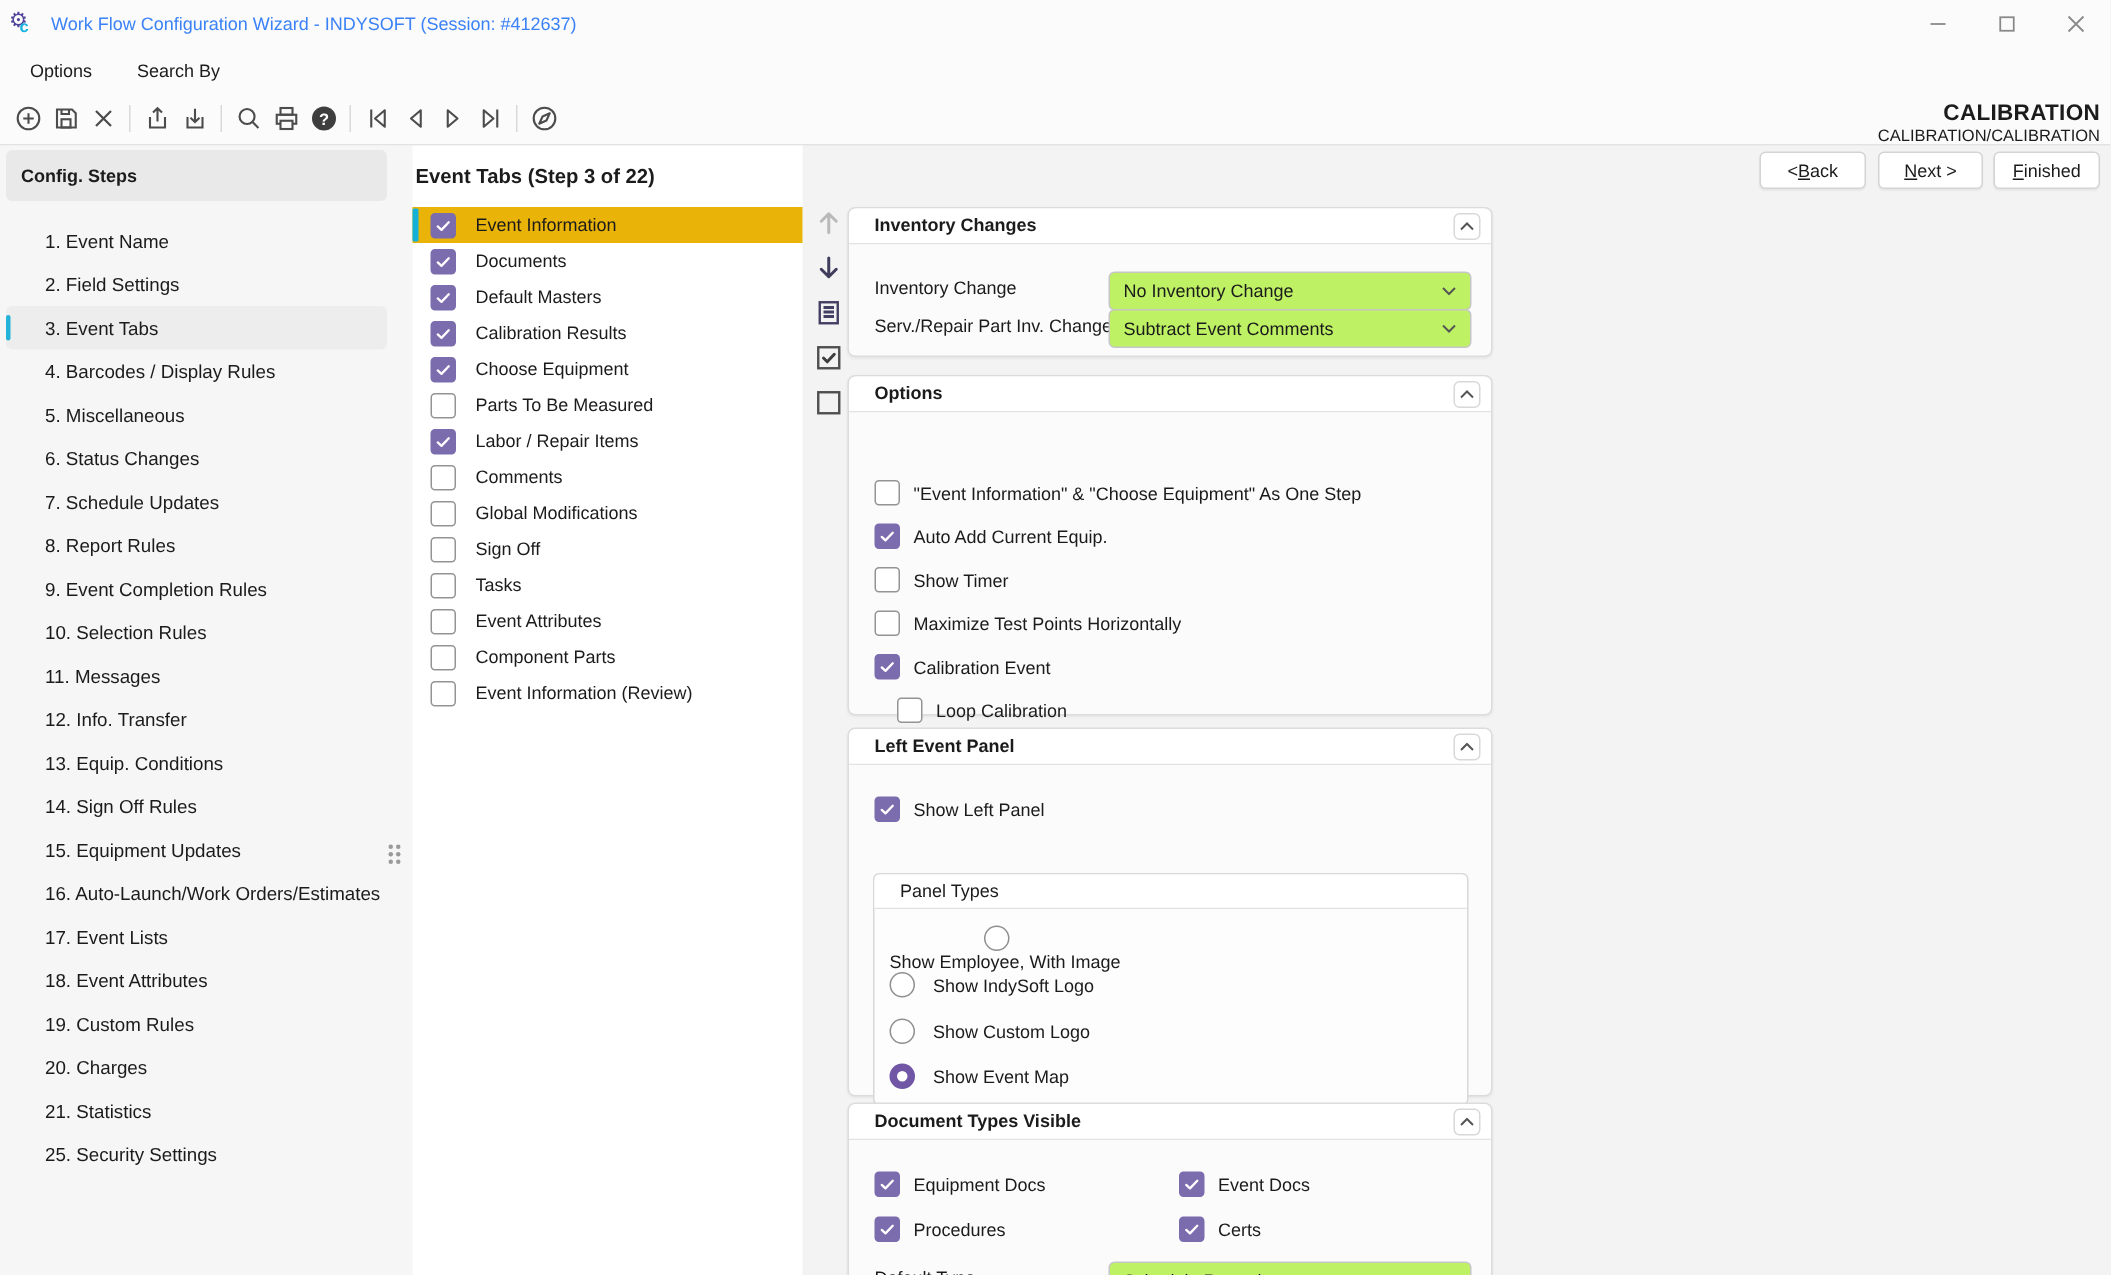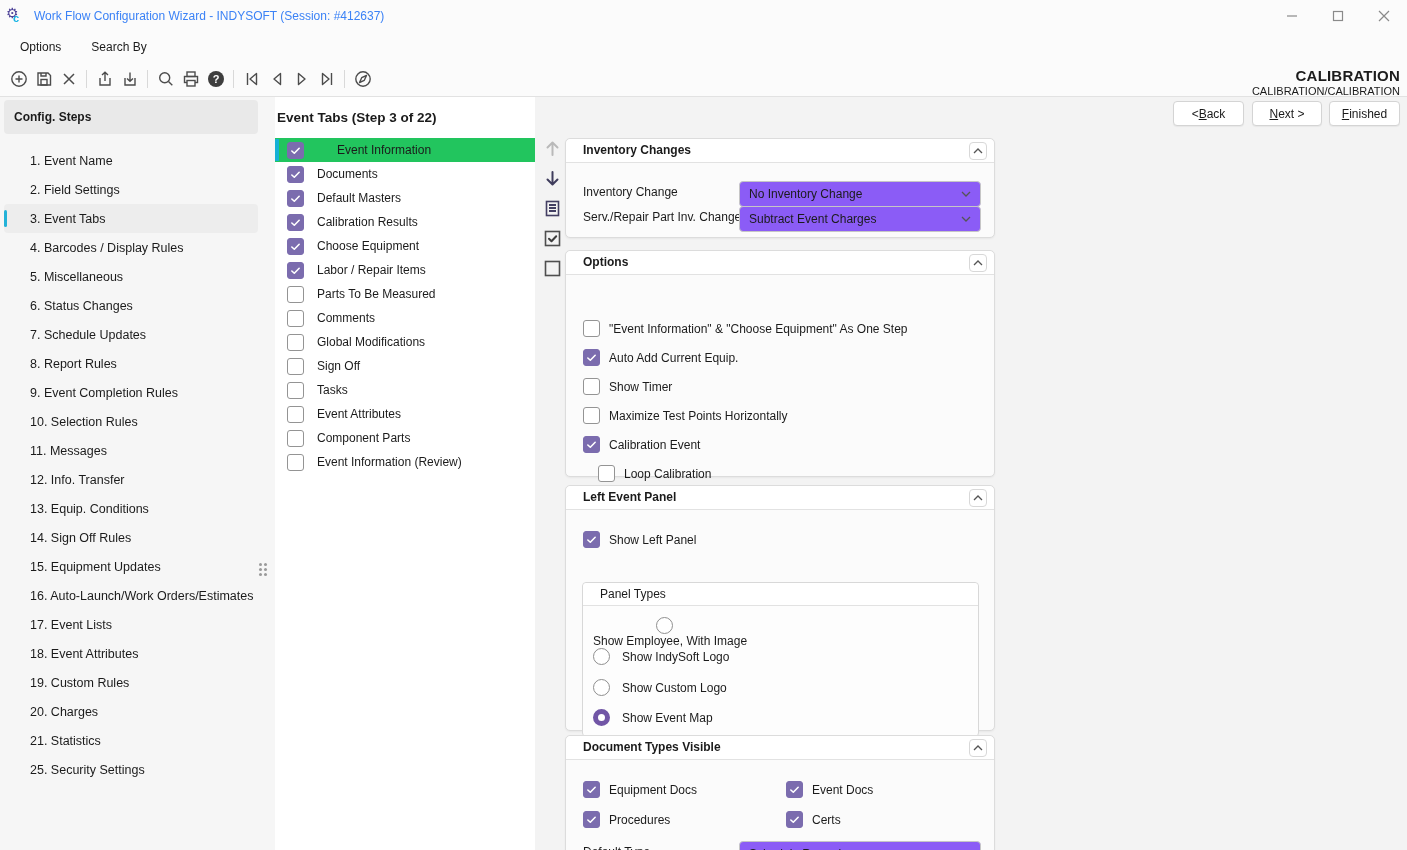--- a/index.html
+++ b/index.html
@@ -28,41 +28,41 @@
   .step.checked { background:#ededed; }
   .step.checked::before { content:""; position:absolute; left:0; top:6px; width:3px; height:17px; border-radius:2px; background:#23b2d8; }
   .grip { position:absolute; left:259px; top:466px; width:3px; height:3px; border-radius:50%; background:#9a9a9a;
           box-shadow:0 5px 0 #9a9a9a, 0 10px 0 #9a9a9a, 5px 0 0 #9a9a9a, 5px 5px 0 #9a9a9a, 5px 10px 0 #9a9a9a; }
 
   
   .midcol { position:absolute; left:275px; top:97px; width:260px; height:753px; background:#ffffff; }
   .mid-title { position:absolute; left:2px; top:13px; font-size:13.5px; font-weight:bold; }
   .tablist { position:absolute; left:0; top:41px; width:260px; }
   .tab-row { height:24px; display:flex; align-items:center; padding-left:12px; position:relative; }
-  .tab-row.checked { background:#22c55e;gap:20px; }
+  .tab-row.checked { background:#eab308; }
   .tab-row.checked::before { content:""; position:absolute; left:0; top:1px; width:4px; height:22px; background:#14b0d6; border-radius:1px; }
   .tab-label { font-size:12px; }
 
   .cb { width:17px; height:17px; border:1px solid #949494; border-radius:3px; background:#fff; display:inline-flex; align-items:center; justify-content:center; flex:none; }
   .cb svg { display:none; }
   .cb.checked { background:#7b6cae; border-color:#7b6cae; }
   .cb.checked svg { display:block; }
   .tab-row .cb { margin-right:13px; }
 
   
   .vstrip { position:absolute; left:540px; top:136px; width:24px; }
   .vbtn { width:24px; height:24px; margin-bottom:6px; display:flex; align-items:center; justify-content:center; }
 
   
   .card { position:absolute; left:565px; width:430px; background:#fbfbfb; border:1px solid #dcdcdc; border-radius:5px; box-shadow:0 1px 2px rgba(0,0,0,0.05); }
   .card-header { height:24px; background:#ffffff; border-bottom:1px solid #e2e2e2; border-radius:5px 5px 0 0; font-size:12px; font-weight:bold; line-height:23px; padding-left:17px; position:relative; }
   .collapse-btn { position:absolute; right:7px; top:3px; width:18px; height:18px; background:#fff; border:1px solid #d8d8d8; border-radius:4px; display:flex; align-items:center; justify-content:center; }
   .card-body { position:relative; }
   .field-label { position:absolute; left:17px; font-size:12px; line-height:22px; }
-  .combo { position:absolute; left:173px; width:242px; height:22px; background:#8b5cf6; border:1px solid #c6c6c6; border-radius:4px; font-size:12px; display:flex; align-items:center; justify-content:space-between; padding:12px 9px; }
+  .combo { position:absolute; left:173px; width:242px; height:22px; background:#bef264; border:1px solid #c6c6c6; border-radius:4px; font-size:12px; display:flex; align-items:center; justify-content:space-between; padding:12px 9px; }
   .chk-row { position:absolute; left:17px; display:flex; align-items:center; }
   .chk-row .cb { margin-right:9px; }
   .chk-label { font-size:12px; }
   .groupbox { position:absolute; left:16px; top:72px; width:397px; height:155px; background:#fdfdfd; border:1px solid #d8d8d8; border-radius:4px; }
   .group-header { height:23px; border-bottom:1px solid #e2e2e2; background:#fff; border-radius:4px 4px 0 0; font-size:12px; line-height:22px; padding-left:17px; }
   .radio-row { position:absolute; left:10px; display:flex; align-items:center; }
   .radio { width:17px; height:17px; border:1px solid #8f8f8f; border-radius:50%; background:#fff; margin-right:12px; flex:none; }
   .radio.checked { border:5px solid #7156a6; }
   .radio-label { font-size:12px; }
 
@@ -256,30 +256,30 @@
     </div>
     <div class="tab-row">
       <span class="cb checked">
           <svg width="11" height="11" viewBox="0 0 12 12">
             <path d="M2 6.5 L4.7 9 L10 3.5" stroke="#fff" stroke-width="1.7" fill="none" stroke-linecap="round" stroke-linejoin="round"></path>
           </svg>
         </span>
       <span class="tab-label">Choose Equipment</span>
     </div>
     <div class="tab-row">
+      <span class="cb"></span>
+      <span class="tab-label">Parts To Be Measured</span>
+    </div>
+    <div class="tab-row">
       <span class="cb checked">
           <svg width="11" height="11" viewBox="0 0 12 12">
             <path d="M2 6.5 L4.7 9 L10 3.5" stroke="#fff" stroke-width="1.7" fill="none" stroke-linecap="round" stroke-linejoin="round"></path>
           </svg>
         </span>
       <span class="tab-label">Labor / Repair Items</span>
-    </div>
-    <div class="tab-row">
-      <span class="cb"></span>
-      <span class="tab-label">Parts To Be Measured</span>
     </div>
     <div class="tab-row">
       <span class="cb"></span>
       <span class="tab-label">Comments</span>
     </div>
     <div class="tab-row">
       <span class="cb"></span>
       <span class="tab-label">Global Modifications</span>
     </div>
     <div class="tab-row">
@@ -347,21 +347,21 @@
   <div class="card-body">
     <div class="field-label" style="top:18px;">Inventory Change</div>
     <div class="combo" style="top:18px;">
       <span>No Inventory Change</span>
       <svg width="10" height="6" viewBox="0 0 10 6">
           <path d="M1 1l4 4 4-4" fill="none" stroke="#555" stroke-width="1.3"></path>
         </svg>
     </div>
     <div class="field-label" style="top:43px;">Serv./Repair Part Inv. Change:</div>
     <div class="combo" style="top:43px;">
-      <span>Subtract Event Charges</span>
+      <span>Subtract Event Comments</span>
       <svg width="10" height="6" viewBox="0 0 10 6">
           <path d="M1 1l4 4 4-4" fill="none" stroke="#555" stroke-width="1.3"></path>
         </svg>
     </div>
   </div>
 </div>
 
 <div class="card" style="top:250px;height:227px;">
   <div class="card-header">
     <span>Options</span>

